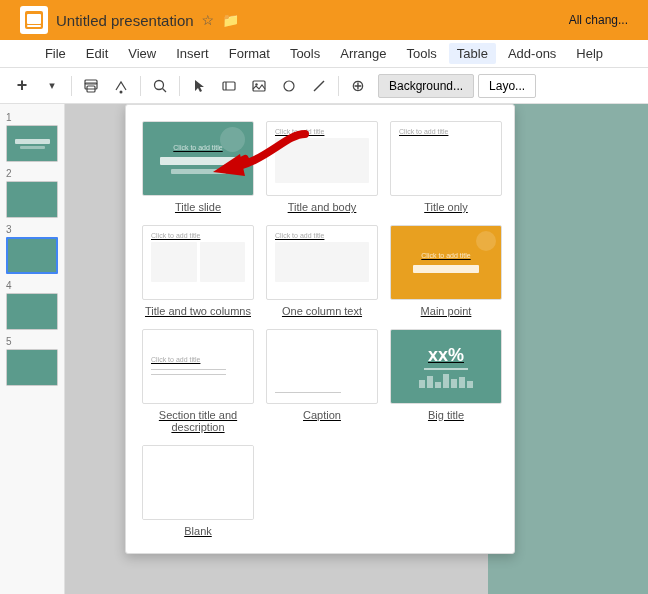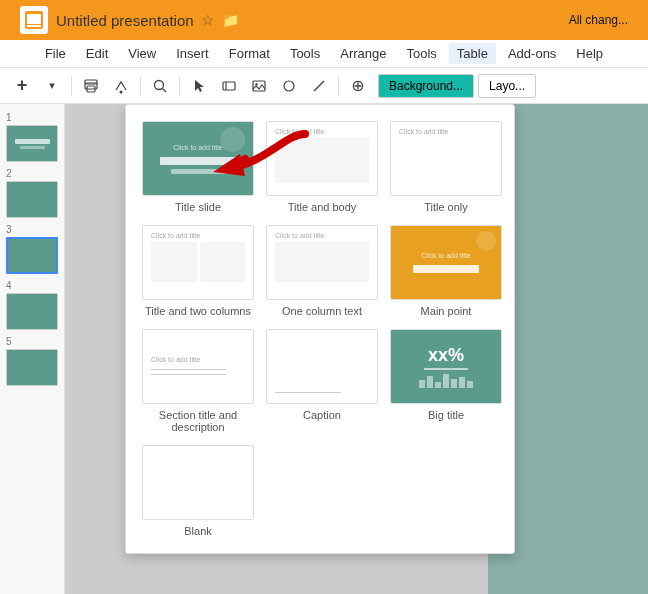--- a/index.html
+++ b/index.html
@@ -75,21 +75,21 @@
     }
     .toolbar-right {
       margin-left: 8px;
       display: flex;
       align-items: center;
       gap: 4px;
     }
     .background-btn {
       padding: 4px 10px;
       border: 1px solid #ccc;
-      background: #14b8a6;
+      background: #e5e5e5;
       border-radius: 2px;
       font-size: 12px;
       cursor: pointer;
       text-align: center;
     }
     .layout-btn {
       padding: 4px 10px;
       border: 1px solid #ccc;
       background: white;
       border-radius: 2px;
@@ -150,20 +150,21 @@
       position: absolute;
       top: 0;
       left: 60px;
       background: white;
       border: 1px solid #ddd;
       border-radius: 3px;
       box-shadow: 0 4px 12px rgba(0,0,0,0.2);
       padding: 16px;
       z-index: 100;
       width: 390px;
+      text-decoration: underline;
     }
 
     .layout-grid {
       display: grid;
       grid-template-columns: repeat(3, 1fr);
       gap: 12px;
     }
 
     .layout-item {
       display: flex;

